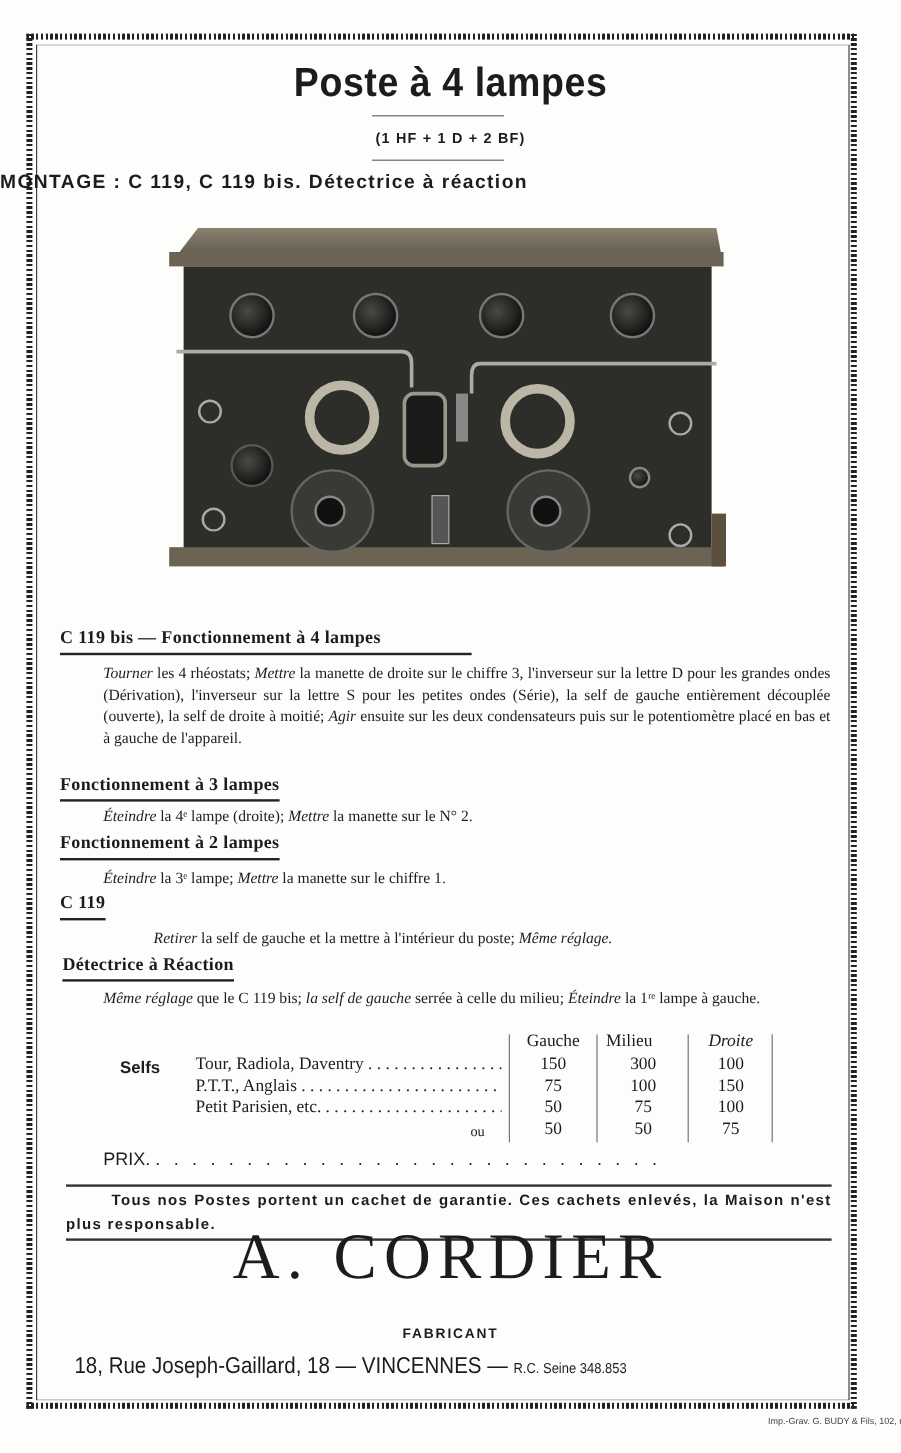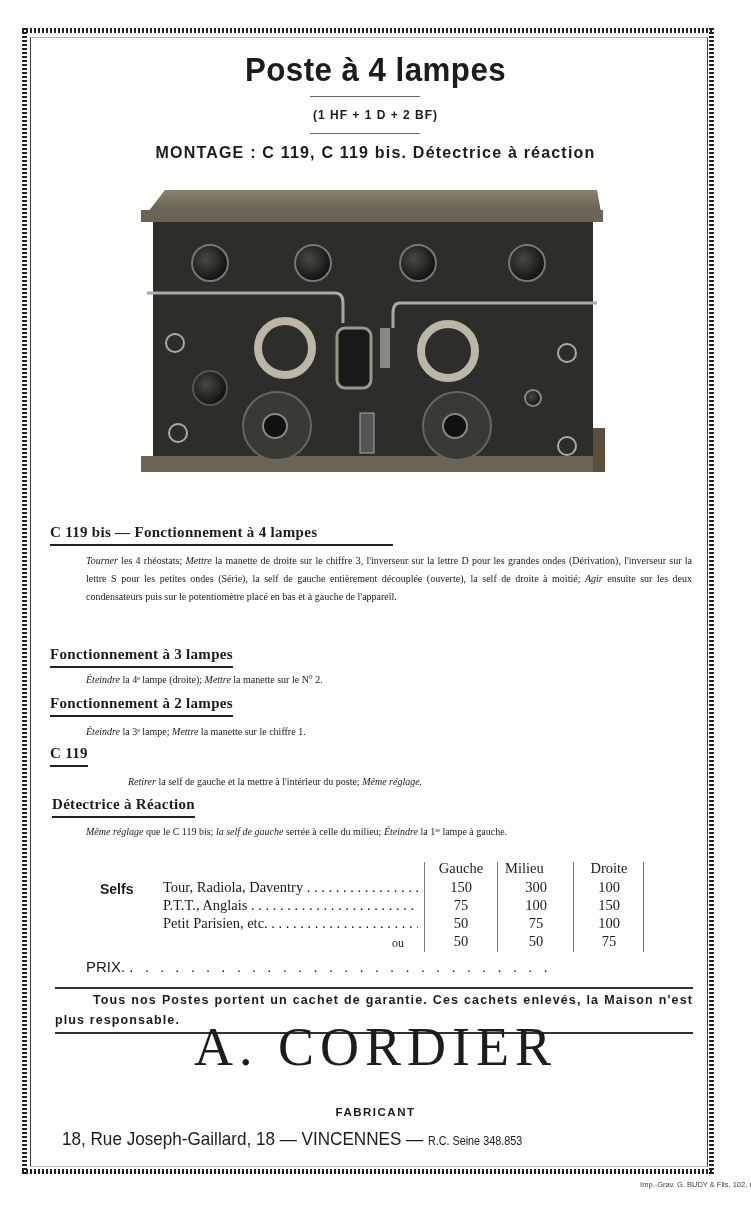--- a/index.html
+++ b/index.html
@@ -18,25 +18,25 @@
   .frame-inner {
     position:absolute; left:30px; top:37px; width:676px; height:1128px;
     border-left:1px solid #444; border-right:1px solid #444;
     border-top:1px solid #bbb; border-bottom:1px solid #bbb;
   }
   .abs { position:absolute; }
   .title { left:0; width:751px; top:50px; text-align:center; font-size:34px; font-weight:bold; letter-spacing:0.5px;
     font-family:"Liberation Sans Narrow","Liberation Sans", sans-serif; transform:scaleX(0.92); }
   .rule-short { height:1px; background:#666; }
   .subtitle { left:0; width:751px; top:108px; text-align:center; font-family:"Liberation Sans", sans-serif; font-weight:bold; font-size:12px; letter-spacing:1px; }
-  .montage { left:0; width:751px; top:144px; text-align:center; font-family:"Liberation Sans", sans-serif; font-weight:bold; font-size:16px; letter-spacing:1.2px; }
+  .montage { left:0; width:751px; top:144px; font-family:"Liberation Sans", sans-serif; font-weight:bold; font-size:16px; letter-spacing:1.2px; }
   .photo { left:135px; top:188px; width:470px; height:300px; }
   .h-sec { font-weight:bold; font-size:15px; letter-spacing:0.3px; }
   .h-sec .u { border-bottom:2px solid #222; padding-bottom:3px; display:inline-block; }
-  .para { font-size:10px; line-height:18px; text-align:justify; }
+  .para { font-size:13px; line-height:18px; text-align:justify; }
   .para i { font-style:italic; }
   .tbl { font-size:14.5px; }
   .col-line { position:absolute; width:1px; background:#777; }
   .hr-thick { height:2px; background:#333; }
   .notice { font-family:"Liberation Sans", sans-serif; font-weight:bold; font-size:12.5px; letter-spacing:1.1px; line-height:20px; }
   .brand { left:0; width:751px; top:1016px; text-align:center; font-size:54px; letter-spacing:6px; font-weight:normal;
     font-family:"Liberation Serif", serif; }
   .fabricant { left:0; width:751px; top:1106px; text-align:center; font-family:"Liberation Sans", sans-serif; font-weight:bold; font-size:11.5px; letter-spacing:1.5px; }
   .address { left:62px; top:1128px; font-family:"Liberation Sans", sans-serif; font-size:19px; transform:scaleX(0.9); transform-origin:left; white-space:nowrap; }
   .rc { font-size:12px; }
@@ -122,21 +122,21 @@
 </div>
 <div class="abs para" style="left:86px;top:823px;width:606px;"><i>Même réglage</i> que le C 119 bis; <i>la self de gauche</i> serrée à celle du milieu; <i>Éteindre</i> la 1ʳᵉ lampe à gauche.</div>
 
 <div class="abs tbl" style="left:0;top:0;">
   <div class="col-line" style="left:424px;top:862px;height:90px;"></div>
   <div class="col-line" style="left:497px;top:862px;height:90px;"></div>
   <div class="col-line" style="left:573px;top:862px;height:90px;"></div>
   <div class="col-line" style="left:643px;top:862px;height:90px;"></div>
   <div class="abs" style="left:432px;top:860px;width:58px;text-align:center;">Gauche</div>
   <div class="abs" style="left:505px;top:860px;width:62px;text-align:left;">Milieu</div>
-  <div class="abs" style="left:580px;top:860px;width:58px;text-align:center;">Droite</div>
+  <div class="abs" style="left:580px;top:860px;width:58px;text-align:center;font-style:italic;">Droite</div>
   <div class="abs" style="left:100px;top:881px;font-family:'Liberation Sans',sans-serif;font-weight:bold;font-size:14px;">Selfs</div>
   <div id="tbl-rows">
       <div class="abs" style="left: 163px; top: 879px; width: 255px; white-space: nowrap; overflow: hidden;">Tour, Radiola, Daventry . . . . . . . . . . . . . . . . . . . . . . . . . .</div>
       <div class="abs" style="left: 432px; top: 879px; width: 58px; text-align: center;">150</div>
       <div class="abs" style="left: 505px; top: 879px; width: 62px; text-align: center;">300</div>
       <div class="abs" style="left: 580px; top: 879px; width: 58px; text-align: center;">100</div>
       <div class="abs" style="left: 163px; top: 897px; width: 255px; white-space: nowrap; overflow: hidden;">P.T.T., Anglais . . . . . . . . . . . . . . . . . . . . . . . . . .</div>
       <div class="abs" style="left: 432px; top: 897px; width: 58px; text-align: center;">75</div>
       <div class="abs" style="left: 505px; top: 897px; width: 62px; text-align: center;">100</div>
       <div class="abs" style="left: 580px; top: 897px; width: 58px; text-align: center;">150</div>

